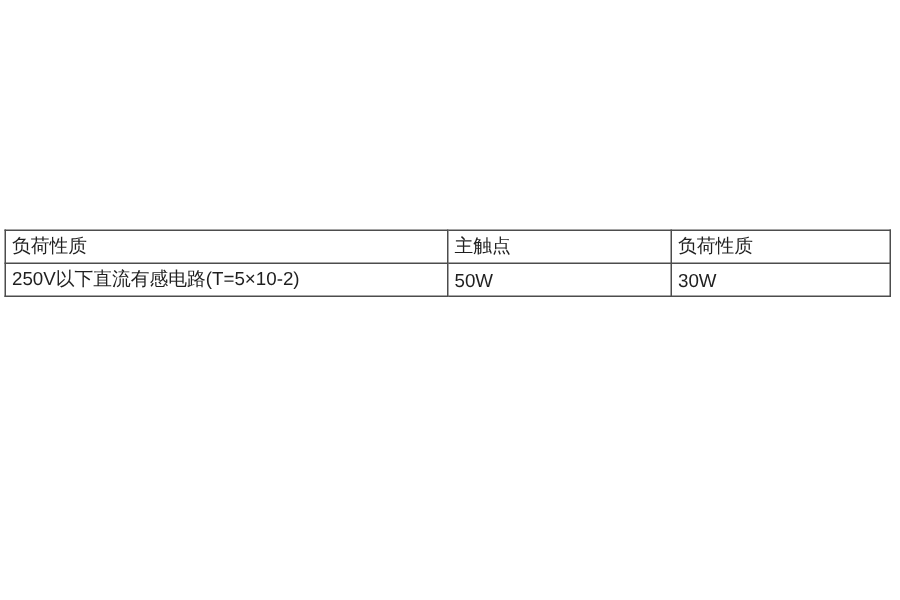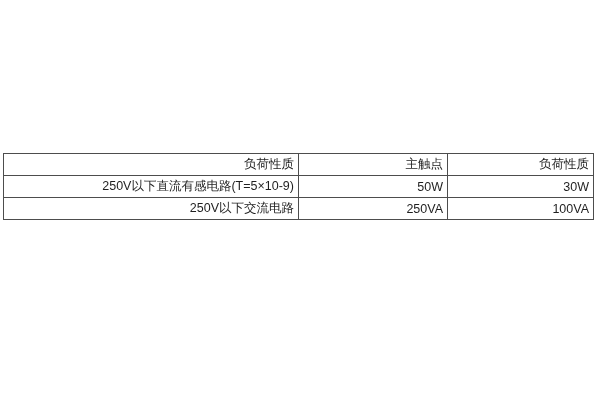--- a/index.html
+++ b/index.html
@@ -29,21 +29,21 @@
     width: 590px;
     border-collapse: collapse;
     table-layout: fixed;
     background: #ffffff;
   }
   table.spec-table th,
   table.spec-table td {
     border: 1px solid #4d4d4d;
     height: 21px;
     padding: 0 4px;
-    text-align: right;
+    text-align: left;
     vertical-align: middle;
     font-size: 12.5px;
     font-weight: normal;
     color: #1f1f1f;
     white-space: nowrap;
     overflow: hidden;
   }
   col.c-load   { width: 295px; }
   col.c-main   { width: 149px; }
   col.c-signal { width: 146px; }
@@ -60,24 +60,19 @@
     </colgroup>
     <thead>
       <tr>
         <th>负荷性质</th>
         <th>主触点</th>
         <th>负荷性质</th>
       </tr>
     </thead>
     <tbody>
       <tr>
-        <td>250V以下直流有感电路(T=5×10-9)</td>
+        <td>250V以下直流有感电路(T=5×10-2)</td>
         <td>50W</td>
         <td>30W</td>
-      </tr>
-      <tr>
-        <td>250V以下交流电路</td>
-        <td>250VA</td>
-        <td>100VA</td>
       </tr>
     </tbody>
   </table>
 </div>
 
 </body></html>

